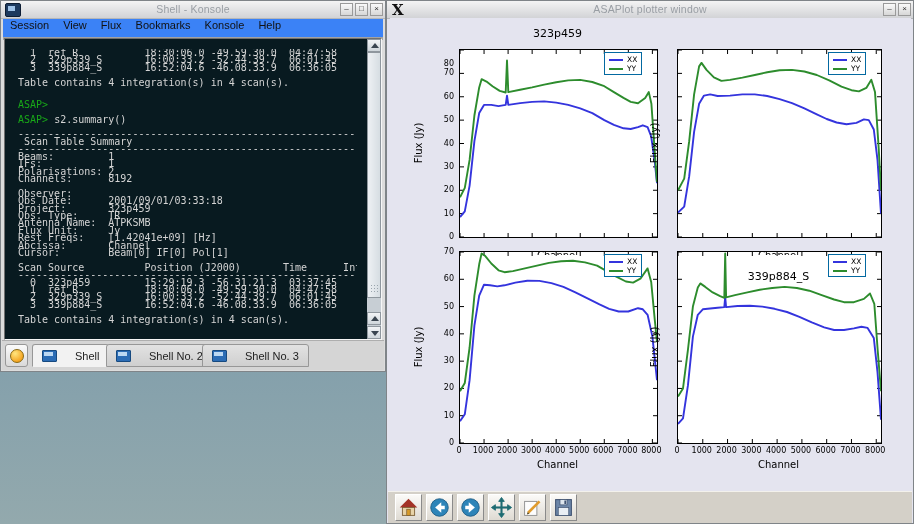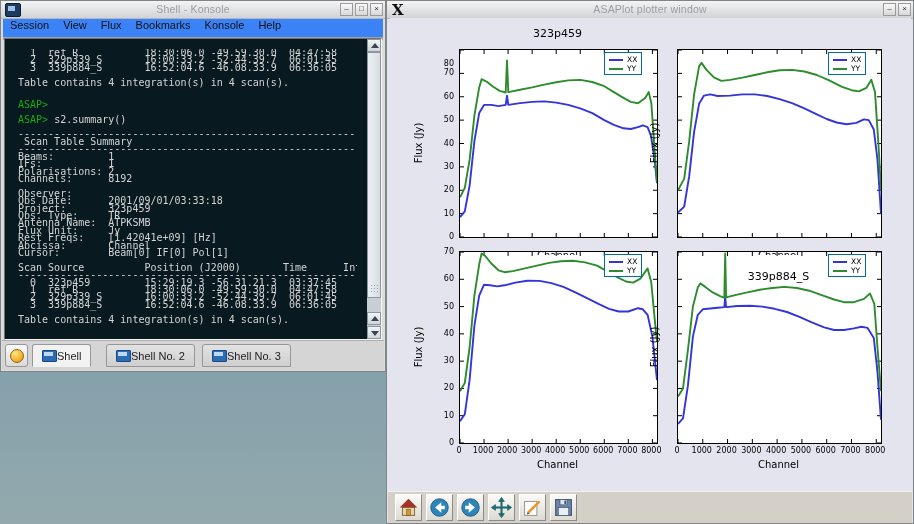--- a/index.html
+++ b/index.html
@@ -44,21 +44,21 @@
   .tri-up{border-left:4px solid transparent;border-right:4px solid transparent;border-bottom:5px solid #3a4550;top:3px;}
   .tri-down{border-left:4px solid transparent;border-right:4px solid transparent;border-top:5px solid #3a4550;top:4px;}
   .tabbar{position:absolute;left:1px;right:1px;bottom:1px;height:29px;background:#d5d5d5;
     border-top:1px solid #aeaeae;}
   .newtab{position:absolute;left:3px;top:3px;width:23px;height:23px;background:linear-gradient(#fbfbfb,#d9d9d9);
     border:1px solid #979797;border-radius:3px;box-sizing:border-box;}
   .bulb{position:absolute;left:4px;top:4px;width:12px;height:12px;border-radius:50%;
     background:radial-gradient(circle at 35% 30%,#ffe680,#f5a623 70%,#c97d10);border:1px solid #8a6a12;}
   .tab{position:absolute;top:3px;height:23px;box-sizing:border-box;background:linear-gradient(#e2e2e2,#cfcfcf);
     border:1px solid #979797;border-radius:3px 3px 0 0;font-size:11px;color:#222;
-    display:flex;align-items:center;padding:0 9px;gap:0;}
+    display:flex;align-items:center;padding:0 9px;gap:18px;}
   .tab.active{background:#f2f2f2;border-bottom-color:#f2f2f2;}
   .tab-ico{width:13px;height:10px;background:#2b6cb5;border:1px solid #174a80;border-radius:1px;position:relative;}
   .tab-ico::after{content:"";position:absolute;left:1px;top:1px;width:9px;height:4px;background:#bcd8f2;}
   
   #asaplot{left:386px;top:0;width:528px;height:524px;background:#e4e4ef;}
   .x11{position:absolute;left:5px;top:0px;font-family:"DejaVu Serif",serif;font-weight:bold;
     font-size:15px;color:#111;}
   #figure{position:absolute;left:3px;top:17px;width:521px;height:476px;background:#e4e4ef;}
   .axes{position:absolute;background:#ffffff;border:1px solid #000;box-sizing:content-box;}
   .axes svg{position:absolute;left:0;top:0;}

